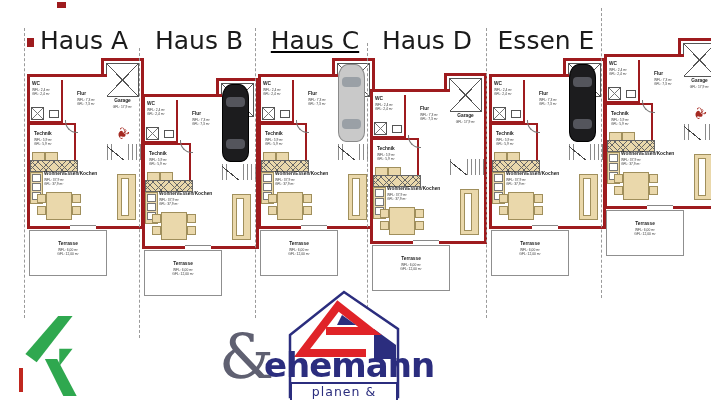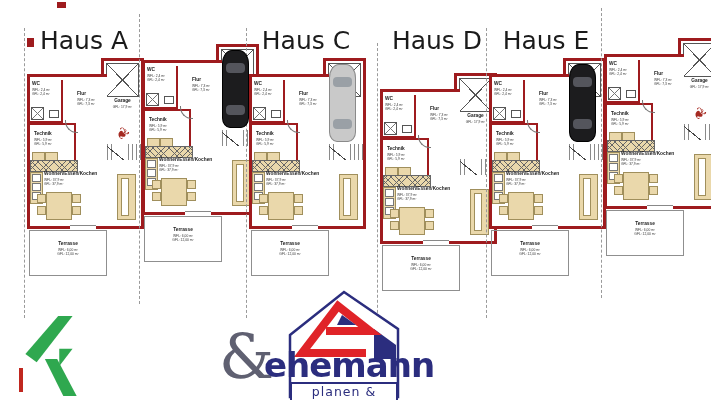--- a/index.html
+++ b/index.html
@@ -168,20 +168,21 @@
           <div class="rname" style="transform-origin:center top;text-align:center;">Terrasse</div>
           <div class="areas" style="transform-origin:center top;text-align:center;">
             <span>WFL: 6,00 m²</span><br><span>GFL: 12,00 m²</span>
           </div>
         </div>
       </div>
     </div>
   </div>
 
   <div class="house" style="left: 123px;">
+    <div class="title">Haus B</div>
     <div class="plan" style="margin-top: 20px;">
       <div class="lot-line"></div>
       <div class="garage">
         <div class="garage-x"></div>
         <div class="garage-label ctr roomlab" style="position:absolute;">
           <div class="rname" style="transform-origin:center top;text-align:center;">Garage</div>
           <div class="areas" style="transform-origin:center top;text-align:center;">GFL: 17,9 m²</div>
         </div>
         <div class="car black">
           <div class="win front"></div>
@@ -238,21 +239,21 @@
         <div class="terrace-label ctr roomlab">
           <div class="rname" style="transform-origin:center top;text-align:center;">Terrasse</div>
           <div class="areas" style="transform-origin:center top;text-align:center;">
             <span>WFL: 6,00 m²</span><br><span>GFL: 12,00 m²</span>
           </div>
         </div>
       </div>
     </div>
   </div>
 
-  <div class="house" style="left: 230px;">
+  <div class="house" style="left: 239px; text-decoration: underline;">
     <div class="title">Haus C</div>
     <div class="plan" style="margin-top: 0px;">
       <div class="lot-line"></div>
       <div class="garage">
         <div class="garage-x"></div>
         <div class="garage-label ctr roomlab" style="position:absolute;">
           <div class="rname" style="transform-origin:center top;text-align:center;">Garage</div>
           <div class="areas" style="transform-origin:center top;text-align:center;">GFL: 17,9 m²</div>
         </div>
         <div class="car silver">
@@ -310,21 +311,21 @@
         <div class="terrace-label ctr roomlab">
           <div class="rname" style="transform-origin:center top;text-align:center;">Terrasse</div>
           <div class="areas" style="transform-origin:center top;text-align:center;">
             <span>WFL: 6,00 m²</span><br><span>GFL: 12,00 m²</span>
           </div>
         </div>
       </div>
     </div>
   </div>
 
-  <div class="house" style="left: 350px; padding-left: 11px;">
+  <div class="house" style="left: 340px; padding-left: 11px;">
     <div class="title">Haus D</div>
     <div class="plan" style="margin-top: 15px;">
       <div class="lot-line"></div>
       <div class="garage">
         <div class="garage-x"></div>
         <div class="garage-label ctr roomlab" style="position:absolute;">
           <div class="rname" style="transform-origin:center top;text-align:center;">Garage</div>
           <div class="areas" style="transform-origin:center top;text-align:center;">GFL: 17,9 m²</div>
         </div>
 
@@ -379,21 +380,21 @@
           <div class="rname" style="transform-origin:center top;text-align:center;">Terrasse</div>
           <div class="areas" style="transform-origin:center top;text-align:center;">
             <span>WFL: 6,00 m²</span><br><span>GFL: 12,00 m²</span>
           </div>
         </div>
       </div>
     </div>
   </div>
 
   <div class="house" style="left: 470px;">
-    <div class="title">Haus E</div>
+    <div class="title">Essen E</div>
     <div class="plan" style="margin-top: 0px;">
       <div class="lot-line"></div>
       <div class="garage">
         <div class="garage-x"></div>
         <div class="garage-label ctr roomlab" style="position:absolute;">
           <div class="rname" style="transform-origin:center top;text-align:center;">Garage</div>
           <div class="areas" style="transform-origin:center top;text-align:center;">GFL: 17,9 m²</div>
         </div>
         <div class="car black">
           <div class="win front"></div>

